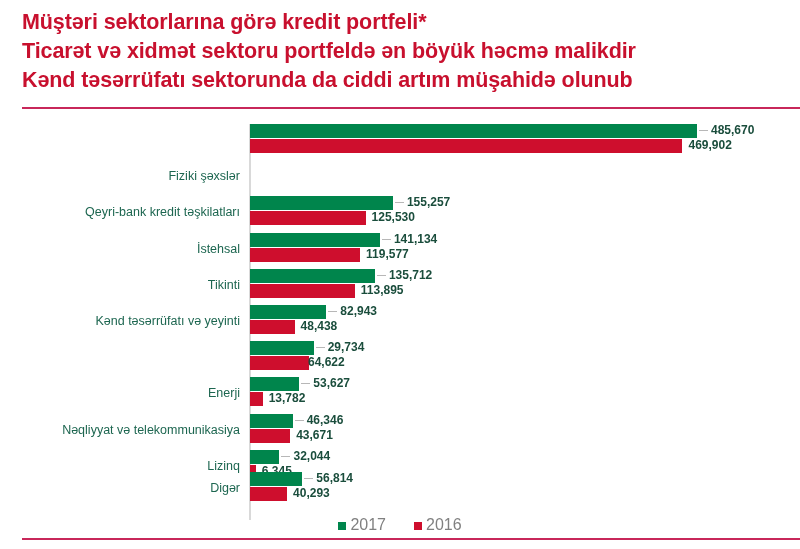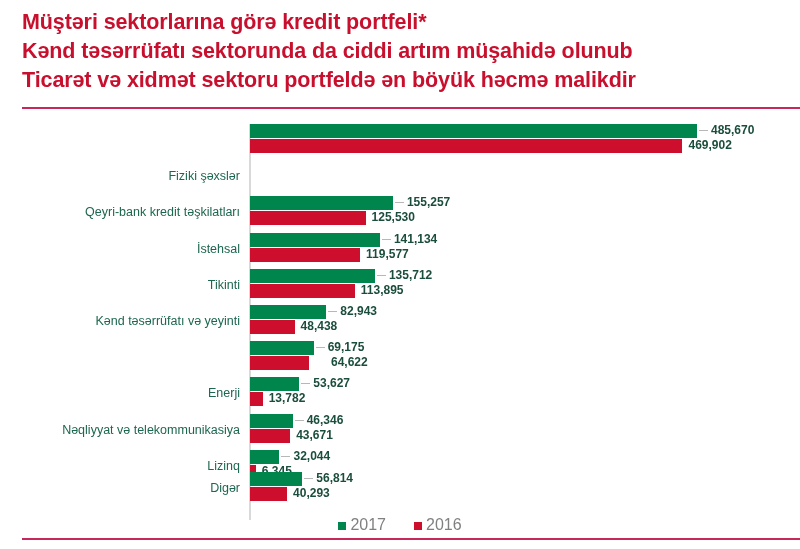--- a/index.html
+++ b/index.html
@@ -153,22 +153,22 @@
     margin-right: 4px;
     vertical-align: baseline;
   }
   .legend-label { vertical-align: baseline; }
 </style>
 </head>
 <body>
 
 <div id="title-block">
   <div class="title-line">Müştəri sektorlarına görə kredit portfeli*</div>
+  <div class="title-line">Ticarət və xidmət sektoru portfeldə ən böyük həcmə malikdir</div>
   <div class="title-line">Kənd təsərrüfatı sektorunda da ciddi artım müşahidə olunub</div>
-  <div class="title-line">Ticarət və xidmət sektoru portfeldə ən böyük həcmə malikdir</div>
 </div>
 
 <div id="rule-top"></div>
 
 <div id="chart">
   <div id="axis-line"></div>
   <div id="rows">
       <div class="cat-row" style="top: 4px;">
         <div class="bars">
           <div class="bar bar-2017" style="width: 447px; background: rgb(0, 133, 76);"></div>
@@ -218,23 +218,23 @@
           <div class="bar bar-2016" style="width: 44.5813px; background: rgb(206, 14, 45);"></div>
           <div class="val val-2017" style="left: 90.3389px;">82,943</div>
           <div class="leader" style="left: 78.3389px; width: 9px;"></div>
           <div class="val val-2016" style="left: 50.5813px;">48,438</div>
         </div>
       </div>
       <div class="cat-row" style="top: 221.2px;">
         <div class="bars">
           <div class="bar bar-2017" style="width: 63.6672px; background: rgb(0, 133, 76);"></div>
           <div class="bar bar-2016" style="width: 59.4767px; background: rgb(206, 14, 45);"></div>
-          <div class="val val-2017" style="left: 77.6672px;">69,175</div>
+          <div class="val val-2017" style="left: 77.6672px;">29,734</div>
           <div class="leader" style="left: 65.6672px; width: 9px;"></div>
-          <div class="val val-2016" style="left: 81px;">64,622</div>
+          <div class="val val-2016" style="left: 58px;">64,622</div>
         </div>
       </div>
       <div class="cat-row" style="top: 257.4px;">
         <div class="cat-label">Enerji</div>
         <div class="bars">
           <div class="bar bar-2017" style="width: 49.3571px; background: rgb(0, 133, 76);"></div>
           <div class="bar bar-2016" style="width: 12.6846px; background: rgb(206, 14, 45);"></div>
           <div class="val val-2017" style="left: 63.3571px;">53,627</div>
           <div class="leader" style="left: 51.3571px; width: 9px;"></div>
           <div class="val val-2016" style="left: 18.6847px;">13,782</div>

